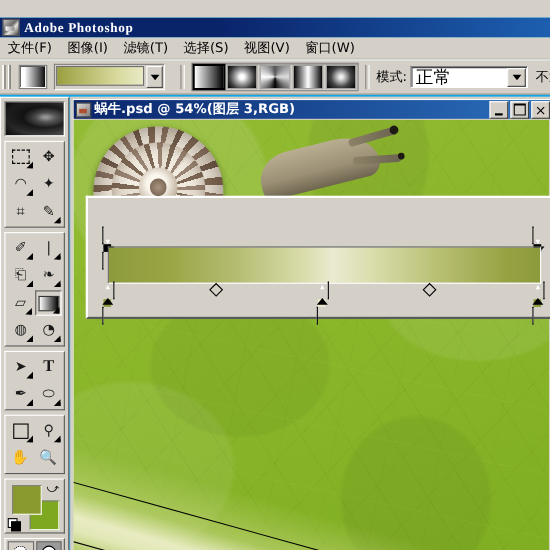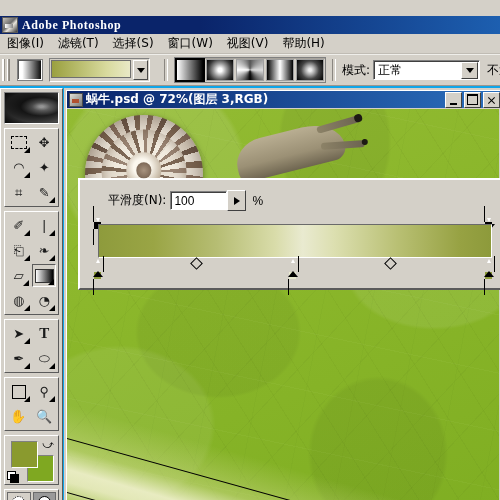--- a/index.html
+++ b/index.html
@@ -86,21 +86,21 @@
   .gt-angle{background:conic-gradient(from 180deg at 50% 50%,#000,#fff,#555,#ddd,#000);}
   .gt-reflect{background:linear-gradient(to right,#000,#fff 50%,#000);}
   .gt-diamond{background:radial-gradient(circle at 50% 50%,#eee 8%,#aaa 28%,#444 55%,#000 100%);}
 
   .lbl{font-size:12px;color:#000;white-space:nowrap;font-family:"DejaVu Sans","Liberation Sans",sans-serif;}
   .combo{
     display:flex;align-items:center;height:18px;background:#fff;margin-left:3px;
     border:1px solid;border-color:#808080 #fff #fff #808080;
     box-shadow:inset 1px 1px 0 #404040;flex:none;
   }
-  .combo-val{padding:0 4px;width:78px;font-size:12px;white-space:nowrap;overflow:hidden;}
+  .combo-val{padding:0 4px;width:78px;font-size:16px;white-space:nowrap;overflow:hidden;}
   .combo-btn{
     width:15px;height:15px;margin:1px;background:#d4d0c8;flex:none;
     border:1px solid;border-color:#fff #404040 #404040 #fff;
     display:flex;align-items:center;justify-content:center;
   }
 
   
   .toolbox{
     position:absolute;left:0;top:72px;width:61px;height:416px;
     background:#d4d0c8;border:1px solid;border-color:#fff #5a5a5a #5a5a5a #fff;
@@ -353,26 +353,26 @@
 <body>
 
 <div id="app" class="noselect">
 
   <div class="titlebar">
     <div class="app-icon"></div>
     <div class="title-text">Adobe Photoshop</div>
   </div>
 
   <div class="menubar">
+    <div class="menu-item">文件(F)</div>
     <div class="menu-item">图像(I)</div>
     <div class="menu-item">滤镜(T)</div>
     <div class="menu-item">选择(S)</div>
+    <div class="menu-item">视图(V)</div>
     <div class="menu-item">窗口(W)</div>
-    <div class="menu-item">视图(V)</div>
-    <div class="menu-item">帮助(H)</div>
   </div>
 
   <div class="optionsbar">
     <div class="grip"></div>
     <div class="tool-thumb"></div>
 
     <div class="grad-preview-wrap">
       <div class="grad-preview"></div>
       <div class="grad-arrow-btn">
         <span class="tri-down"></span>
@@ -539,21 +539,21 @@
       <div class="mask-cell on">
           <span class="mask-dot solid"></span>
         </div>
     </div>
 
   </div>
 
   <div class="docwin">
     <div class="doc-title">
       <div class="doc-icon"></div>
-      <div class="doc-title-text">蜗牛.psd @ 72%(图层 3,RGB)</div>
+      <div class="doc-title-text">蜗牛.psd @ 54%(图层 3,RGB)</div>
       <div class="doc-btns">
         <div class="doc-btn db-min">
             <i></i>
           </div>
         <div class="doc-btn db-max">
             <i></i>
           </div>
         <div class="doc-btn db-close">
             <i></i>
           </div>
@@ -581,28 +581,20 @@
 
       <div class="band"></div>
       <div class="ants a1"></div>
       <div class="ants a2"></div>
       <div class="ants-b"></div>
     </div>
   </div>
 
   <div class="gedit">
 
-    <div class="smooth-row">
-      <span class="smooth-label">平滑度(N):</span>
-      <span class="smooth-field">100</span>
-      <span class="smooth-btn">
-        <span class="tri-right"></span>
-      </span>
-      <span class="pct">%</span>
-    </div>
 
     <div class="grad-strip-wrap">
 
       <div class="stop-top" style="left:-5px;top:-17px;">
         <span class="box"><i></i></span>
         <span class="pt"></span>
         <span class="pt-in"></span>
       </div>
       <div class="stop-top" style="left:386px;top:-17px;">
         <span class="box"><i></i></span>

